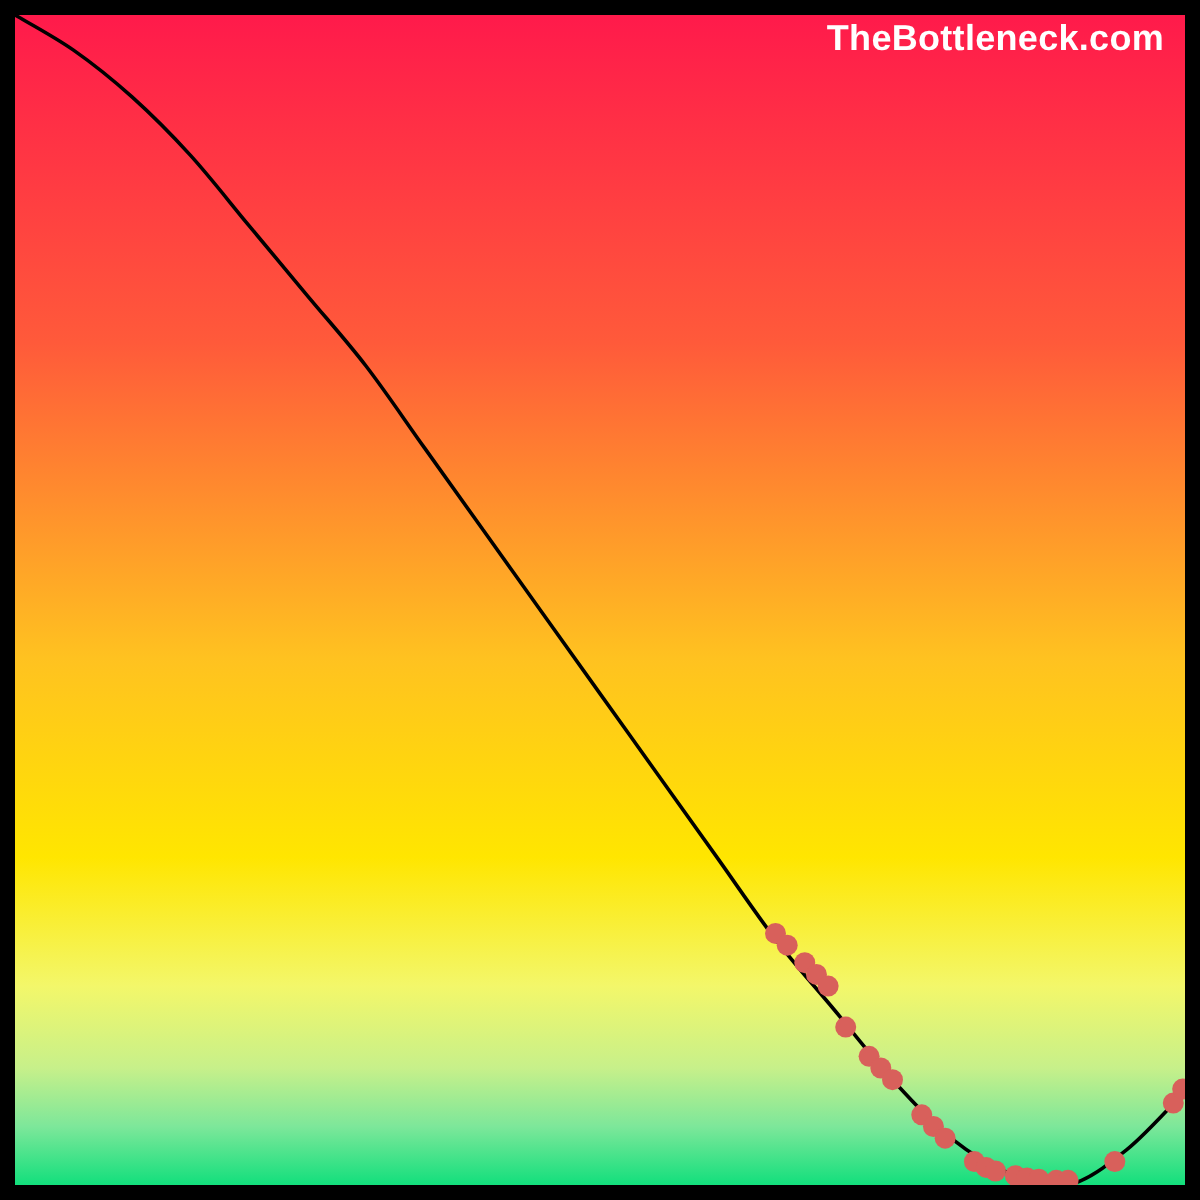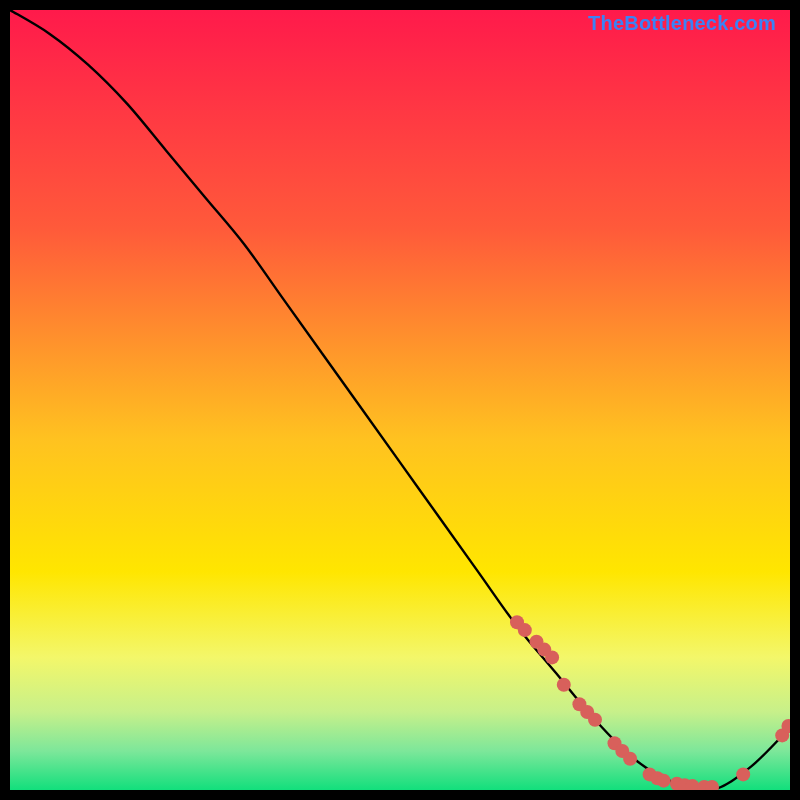--- a/index.html
+++ b/index.html
@@ -23,23 +23,23 @@
     left: 0;
     top: 0;
     width: 780px;
     height: 780px;
   }
   .watermark {
     position: absolute;
     top: 2px;
     right: 14px;
     font-family: Arial, Helvetica, sans-serif;
-    font-size: 20px;
+    font-size: 24px;
     font-weight: 600;
-    color: #3b82f6;
+    color: #ffffff;
     letter-spacing: 0.2px;
     user-select: none;
     text-align: right;
   }
 </style>
 </head>
 <body>
 
 <div class="frame">
   <svg class="plot" viewBox="0 0 780 780" preserveAspectRatio="none">

